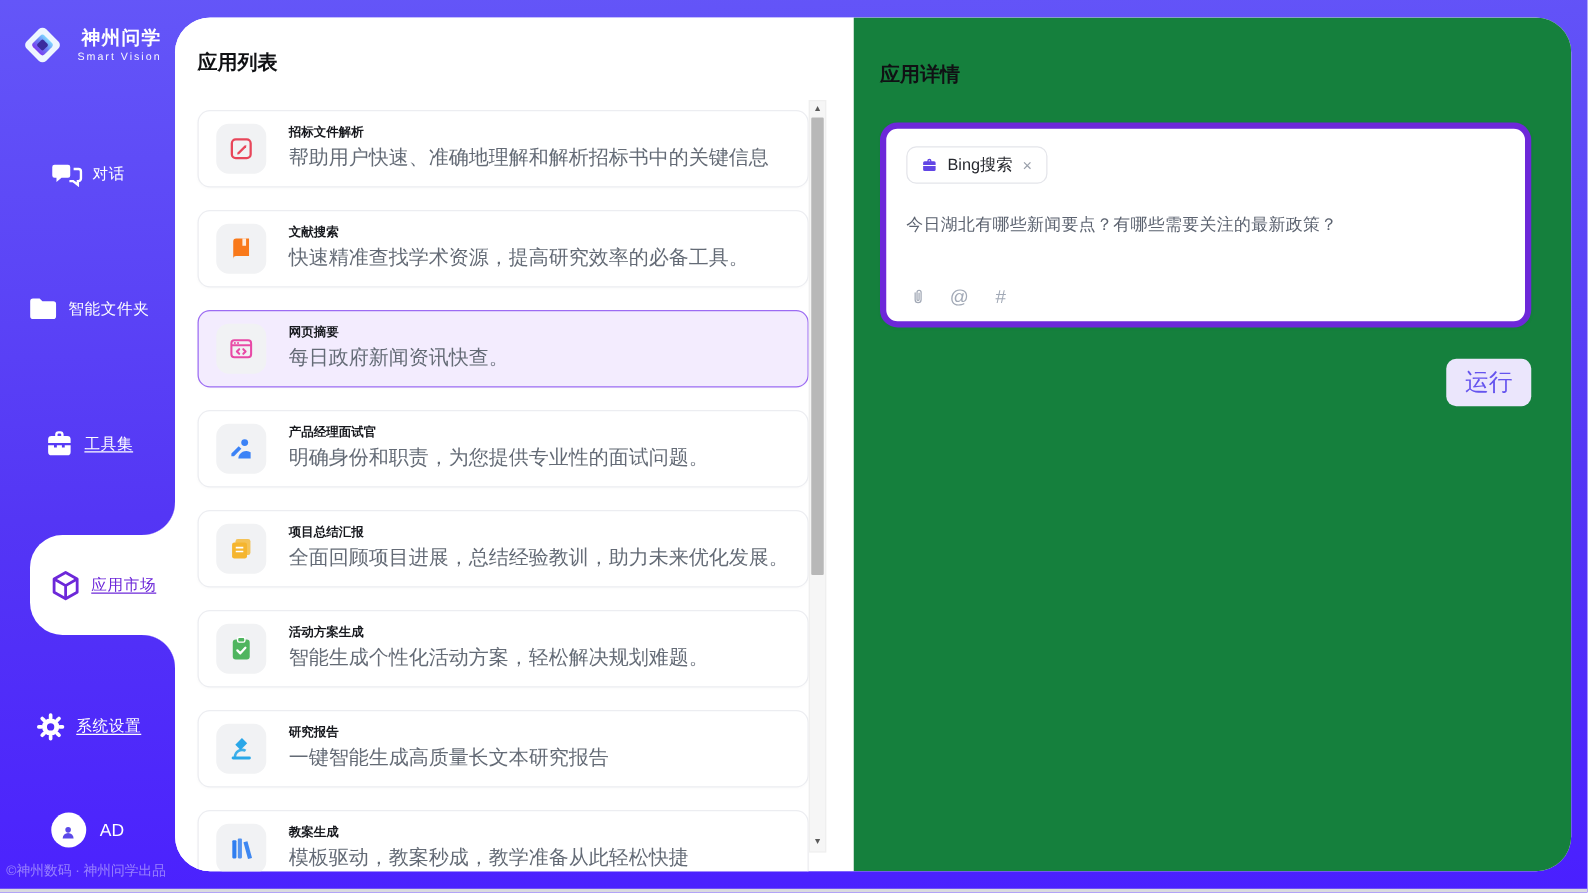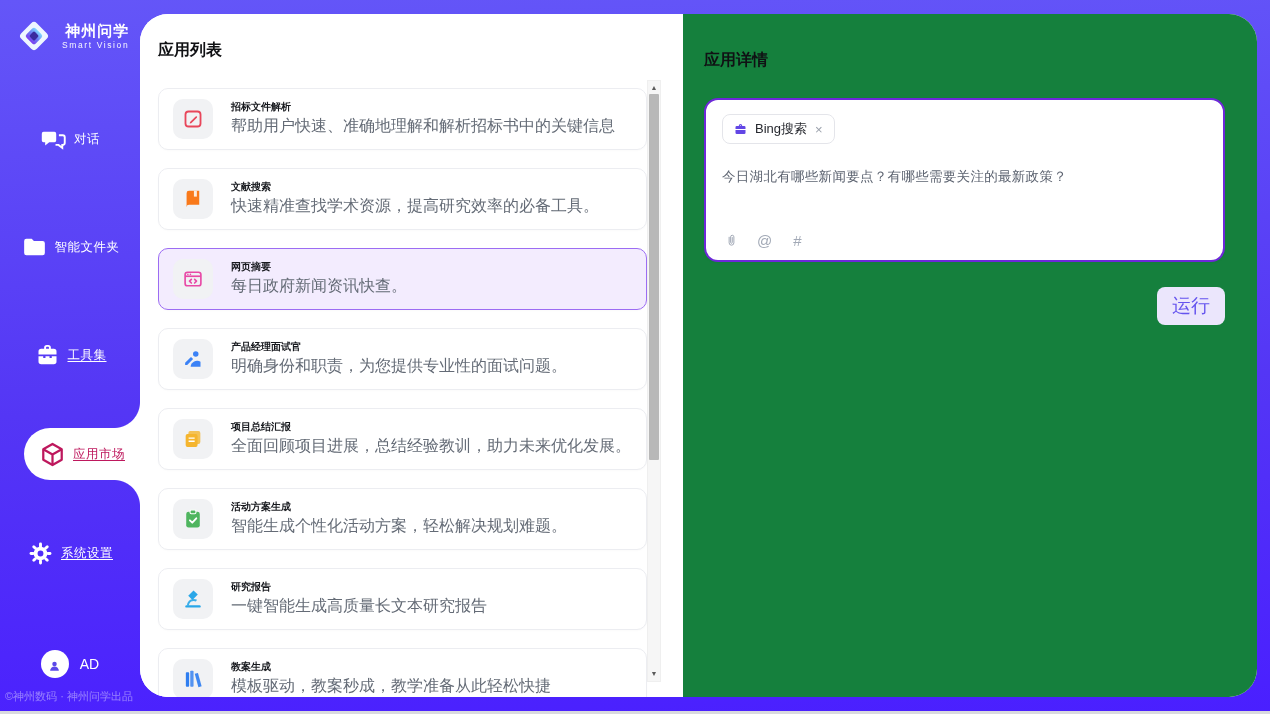--- a/index.html
+++ b/index.html
@@ -15,21 +15,21 @@
   .sidebar{ position:absolute; left:0; top:0; width:140px; height:714px; color:#fff; z-index:3; }
   .logo{ display:flex; align-items:center; gap:8px; padding:16px 0 0 14px;text-align:right; }
   .logo svg{ width:40px; height:40px; flex:0 0 auto; }
   .logo-title{ font-size:15px; font-weight:bold; letter-spacing:1px; line-height:1.15; }
   .logo-sub{ font-size:8.5px; letter-spacing:1.6px; opacity:.95; }
   .nav{ margin-top:50px; }
   .nav-item{ height:66px; margin-bottom:42px; display:flex; flex-direction:row; align-items:center; justify-content:center; gap:7px; cursor:pointer; position:relative; }
   .nav-item .nicon{ width:27px; height:27px; display:block; }
   .nav-label{ font-size:12.5px; letter-spacing:.5px; }
   .nav-label.u{ text-decoration:underline; text-underline-offset:2px; }
-  .nav-item.active{ background:#fff; margin-left:24px; border-radius:26px 0 0 26px; color:#be185d; height:52px; margin-top:-2px; margin-bottom:40px; }
+  .nav-item.active{ background:#fff; margin-left:24px; border-radius:26px 0 0 26px; color:#6d28d9; height:80px; margin-top:-2px; margin-bottom:40px; }
   .nav-item.active::before, .nav-item.active::after{ content:""; position:absolute; right:0; width:26px; height:26px; }
   .nav-item.active::before{ top:-26px; background:radial-gradient(circle at 0 0, rgba(0,0,0,0) 25.5px, #fff 26.5px); }
   .nav-item.active::after{ bottom:-26px; background:radial-gradient(circle at 0 100%, rgba(0,0,0,0) 25.5px, #fff 26.5px); }
   .user-row{ position:absolute; left:0; bottom:36px; width:100%; display:flex; align-items:center; justify-content:center; gap:11px; cursor:pointer; }
   .avatar{ width:28px; height:28px; border-radius:50%; background:#fff; display:flex; align-items:center; justify-content:center; }
   .avatar svg{ width:18px; height:18px; }
   .user-name{ font-size:14px; color:#fff; }
   .side-footer{ position:absolute; left:5px; bottom:10px; font-size:11px; color:rgba(255,255,255,.42); white-space:nowrap; }
 
   
@@ -46,21 +46,21 @@
   .card-desc{ font-size:16px; color:#646b76; margin-top:3px; white-space:nowrap; }
 
   
   .sbar{ position:absolute; top:66px; right:22px; width:14px; height:602px; background:#f6f6f6; border:1px solid #efefef; }
   .sbar .arr{ position:absolute; left:0; width:12px; height:12px; font-size:7px; color:#5a5a5a; text-align:center; line-height:12px; cursor:pointer; }
   .sbar .arr.up{ top:1px; } .sbar .arr.dn{ bottom:1px; }
   .sbar .thumb{ position:absolute; left:1px; top:13px; width:10px; height:366px; background:#b8b8b8; border-radius:1px; cursor:pointer; }
 
   
   .panel-detail{ position:relative; flex:1; height:100%; background:#15803d; padding:36px 0 0 21px; }
-  .detail-card{ width:521px; height:164px; margin-top:15px; background:#fff; border:2px solid #6d28d9; border-radius:14px; padding:14px 16px; position:relative; box-shadow:0 1px 3px rgba(30,30,60,.03); }
+  .detail-card{ width:521px; height:164px; margin-top:15px; background:#fff; border:5px solid #6d28d9; border-radius:14px; padding:14px 16px; position:relative; box-shadow:0 1px 3px rgba(30,30,60,.03); }
   .chip{ display:inline-flex; align-items:center; gap:7px; height:30px; padding:0 10px; border:1px solid #e4e5ea; border-radius:8px; background:#fff; cursor:default; }
   .chip svg{ width:15px; height:15px; }
   .chip-label{ font-size:13px; color:#26282e; }
   .chip-close{ font-size:13px; color:#9aa0ab; cursor:pointer; line-height:1; padding:0 1px; }
   .prompt-text{ margin-top:24px; font-size:13.5px; color:#5c6370; letter-spacing:.3px; }
   .tool-row{ position:absolute; left:17px; bottom:11px; display:flex; align-items:center; gap:16px; color:#a2a9b6; }
   .tool-row .tico{ width:17px; height:17px; display:flex; align-items:center; justify-content:center; cursor:pointer; font-size:15px; color:#a2a9b6; }
   .tool-row svg{ width:15px; height:15px; }
   .run-wrap{ width:521px; text-align:right; margin-top:25px; }
   .run-btn{ display:inline-block; background:#ebe6fc; color:#6554ee; font-size:19px; padding:6px 15px; border-radius:8px; border:none; cursor:pointer; font-family:inherit; }

